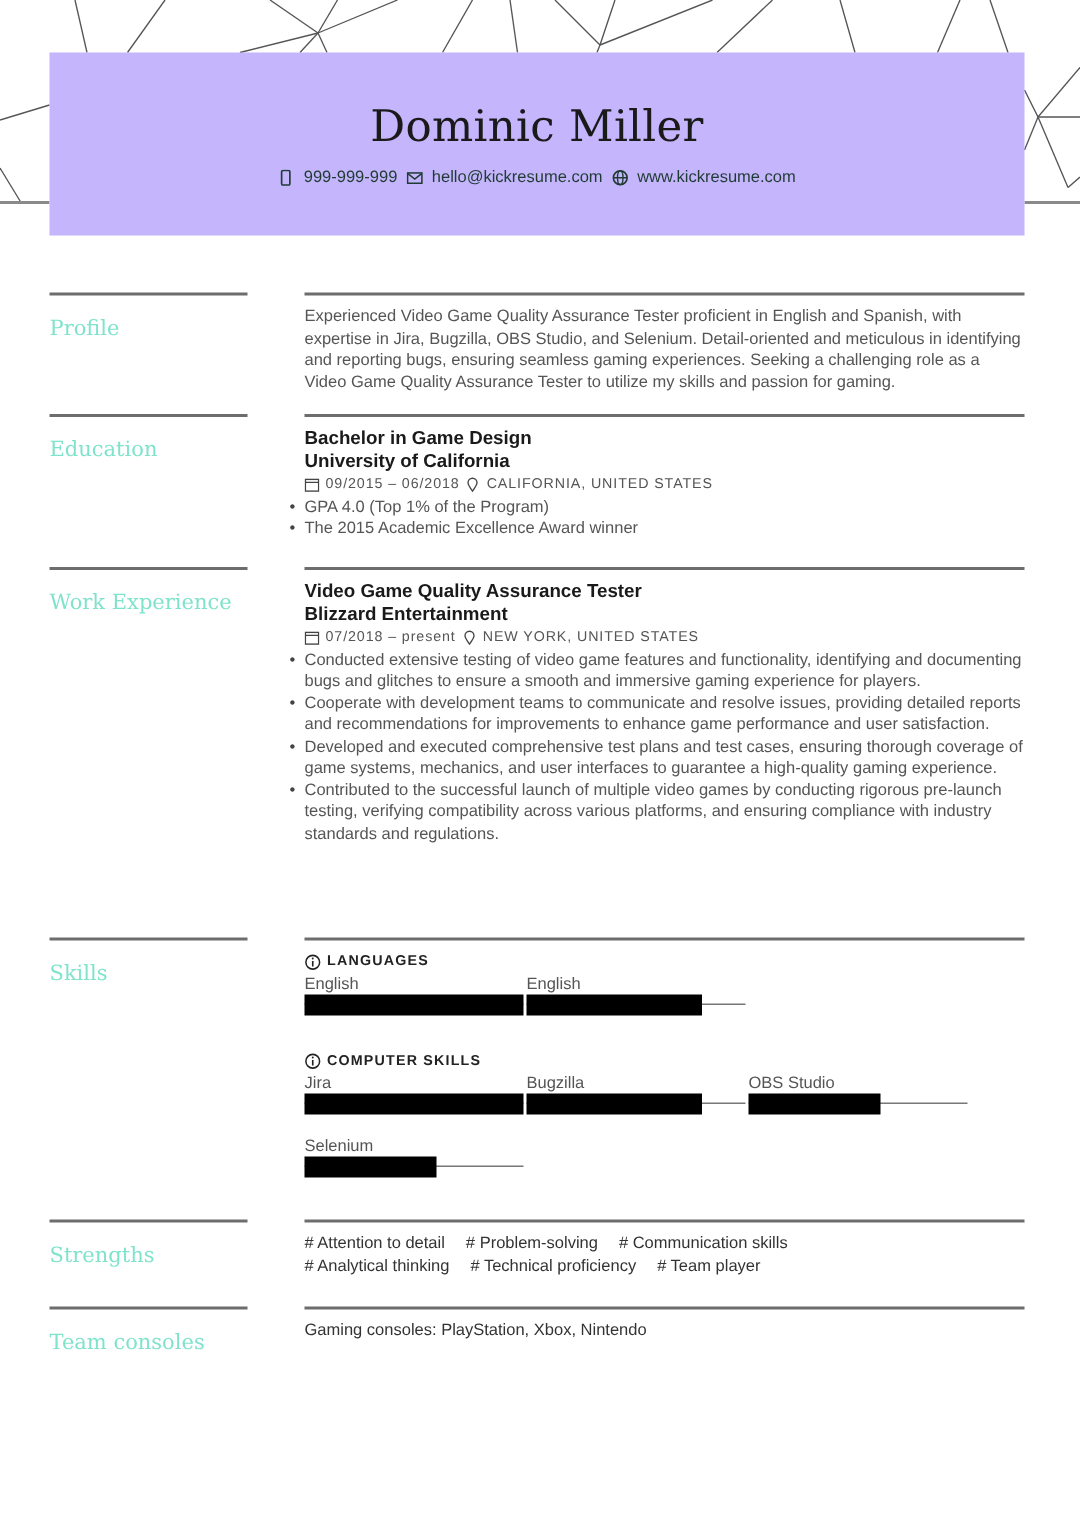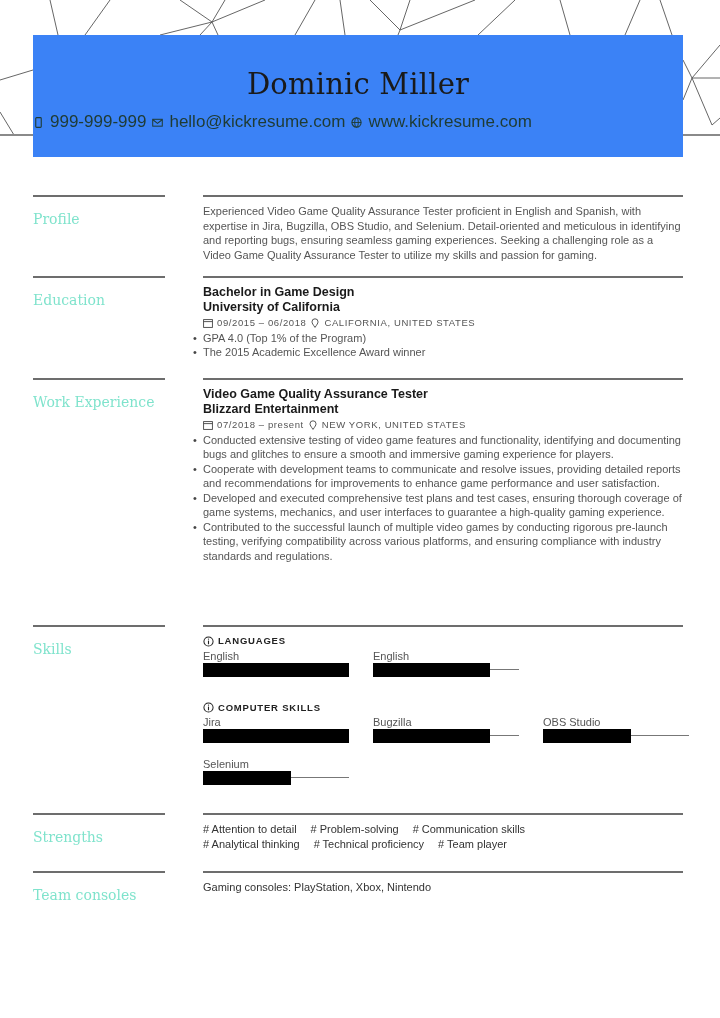--- a/index.html
+++ b/index.html
@@ -1,39 +1,39 @@
 <!DOCTYPE html>
 <html><head>
 <meta charset="utf-8">
 <style>
   * { box-sizing: border-box; margin: 0; padding: 0; }
   html, body { width: 720px; height: 1018px; background: #ffffff; overflow: hidden; }
   body { position: relative; font-family: "Liberation Sans", "DejaVu Sans", sans-serif; color: #444; }
   .bg-pattern { position: absolute; left: 0; top: 0; width: 720px; height: 140px; z-index: 0; }
-  .header-band { position: absolute; left: 33px; top: 35px; width: 650px; height: 122px; background: #3b82f6; z-index: 1; text-align: center; }
+  .header-band { position: absolute; left: 33px; top: 35px; width: 650px; height: 122px; background: #c4b5fd; z-index: 1; text-align: center; }
   .name { font-family: "DejaVu Serif", serif; font-size: 29px; color: #1a1a1a; margin-top: 32px; letter-spacing: 0.2px; }
-  .contacts { margin-top: 11px; display: flex; align-items: center; gap: 6px; font-size: 17px; color: #1f3b33; }
+  .contacts { margin-top: 11px; display: flex; justify-content: center; align-items: center; gap: 6px; font-size: 11px; color: #1f3b33; }
   .contacts .ci { display: inline-flex; align-items: center; gap: 6px; }
   .contacts svg { width: 11px; height: 11px; }
   .hline-gray { position: absolute; height: 2px; background: #8a8a8a; z-index: 0; }
 
   .section { position: absolute; left: 33px; width: 650px; }
   .sec-rule-left { position: absolute; left: 0; top: 0; width: 132px; height: 2px; background: #6d6d6d; }
   .sec-rule-right { position: absolute; left: 170px; top: 0; width: 480px; height: 2px; background: #6d6d6d; }
   .sec-title { position: absolute; left: 0; top: 14px; font-family: "DejaVu Serif", serif; font-size: 14px; color: #7fe3cc; }
   .sec-body { position: absolute; left: 170px; top: 12px; width: 480px; font-size: 11px; line-height: 14.5px; color: #555; }
   .bold-title { font-weight: bold; font-size: 12.5px; color: #1a1a1a; line-height: 15px; }
   .meta { font-size: 9.5px; color: #555; letter-spacing: 0.6px; display: flex; align-items: center; gap: 4px; margin-top: 1px; }
   .meta svg { width: 10px; height: 10px; }
   ul.bullets { list-style: none; margin-left: -10px; }
   ul.bullets li { position: relative; padding-left: 10px; }
   ul.bullets li::before { content: "•"; position: absolute; left: 0; top: 0; color: #444; }
   .skill-head { font-size: 9.5px; font-weight: bold; color: #222; letter-spacing: 0.8px; display: flex; align-items: center; gap: 4px; }
   .skill-head svg { width: 11px; height: 11px; }
-  .skill-row { display: flex; gap: 24px; margin-bottom: 12px; }
+  .skill-row { display: flex; gap: 2px; margin-bottom: 12px; }
   .skill { width: 146px; }
   .skill-label { font-size: 11px; color: #555; line-height: 14px; }
   .bar-track { position: relative; width: 146px; height: 14px; }
   .bar-track .line { position: absolute; left: 0; top: 6px; width: 100%; height: 1px; background: #777; }
   .bar-track .fill { position: absolute; left: 0; top: 0; height: 14px; background: #000; }
   .tags { display: flex; flex-wrap: wrap; column-gap: 14px; font-size: 11px; color: #333; line-height: 14.5px; width: 380px; }
 </style>
 </head>
 <body>
 

